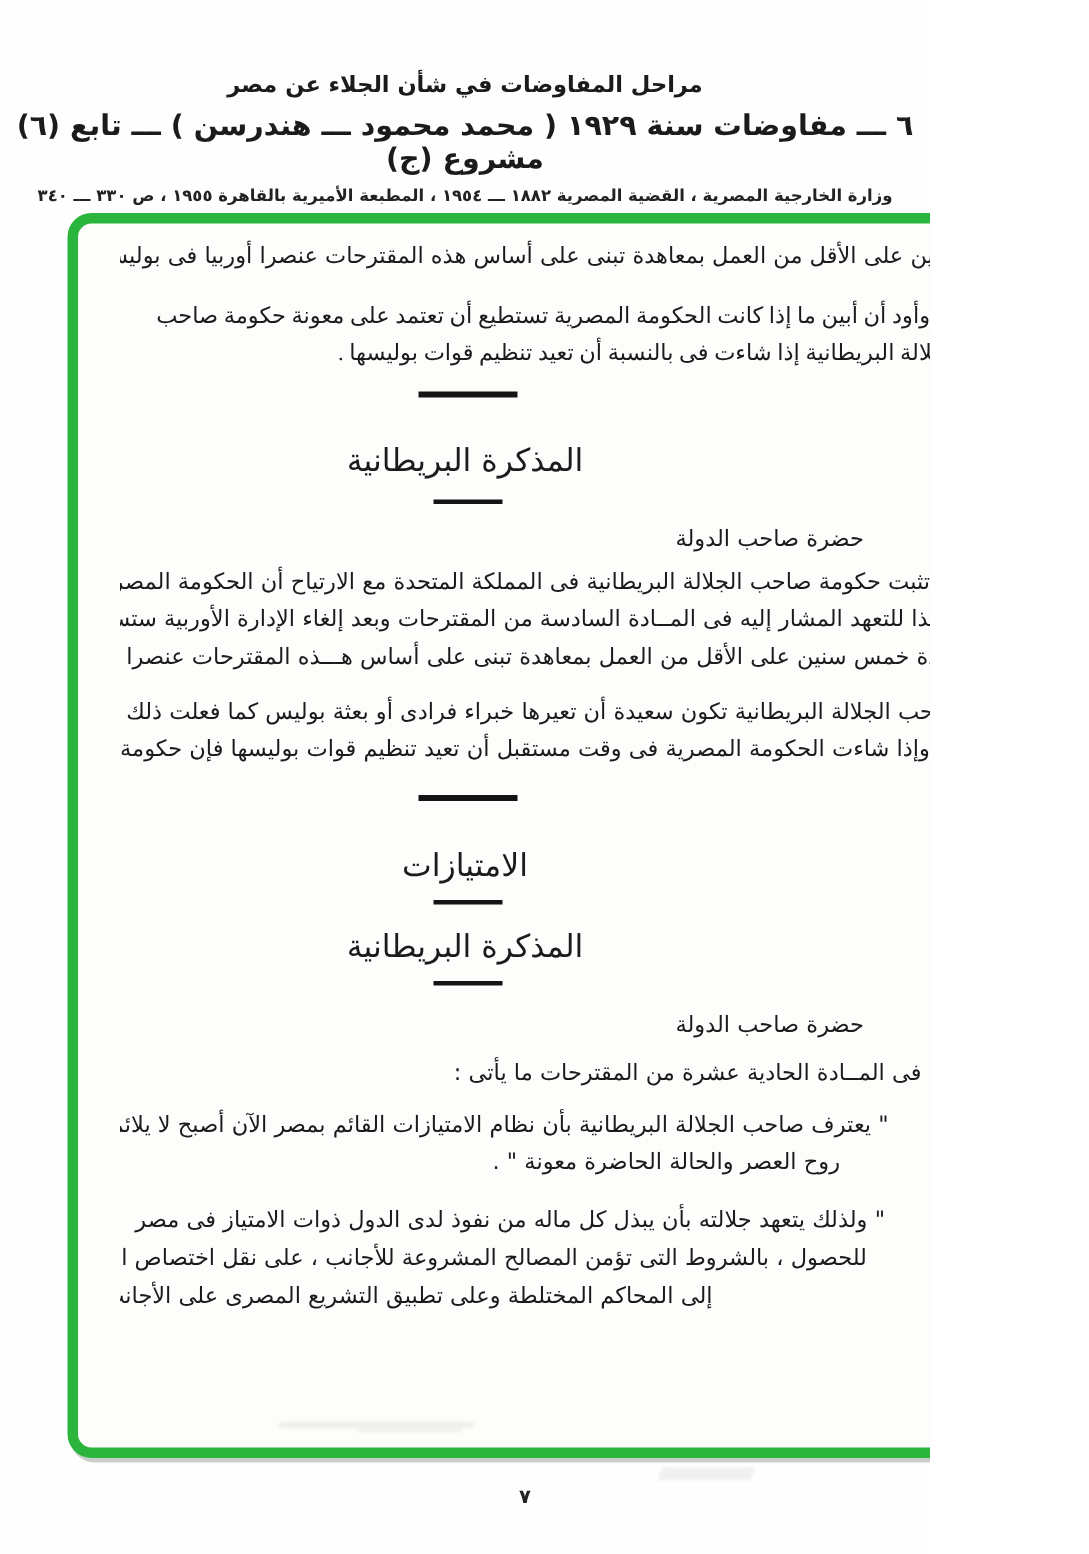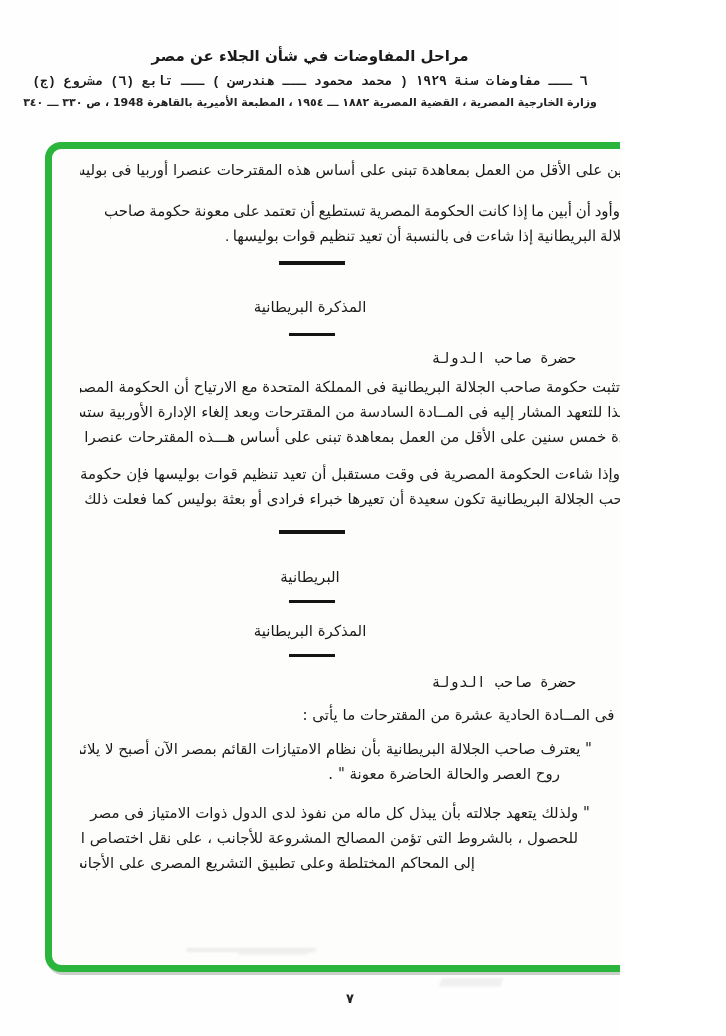--- a/index.html
+++ b/index.html
@@ -11,21 +11,21 @@
     font-family:"DejaVu Sans", sans-serif;
     color:#1b1b1b;
     overflow:hidden;
   }
   
   .header {
     position:absolute; top:47px; left:0; right:0;
     direction:rtl; text-align:center;
   }
   .header .title   { font-size:15px; font-weight:bold; letter-spacing:0; }
-  .header .subtitle{ font-size:13px; font-weight:bold; margin-top:8px;font-family:Liberation Mono, monospace; }
+  .header .subtitle{ font-size:19px; font-weight:bold; margin-top:8px; }
   .header .source  { font-size:11px; font-weight:bold; margin-top:7px; color:#222; }
 
   
   .frame {
     position:absolute; left:45px; top:142px;
     width:618px; height:830px;
     box-sizing:border-box;
     border:7px solid #2cb53c;
     border-radius:16px;
     box-shadow:2px 3px 0 rgba(104,118,104,0.35);
@@ -59,26 +59,26 @@
   }
   .rule-thick.sec { margin-top:18px; }
   .rule-small {
     width:46px; height:3px; background:#141414;
     margin:14px auto 0; transform:translateX(-48px);
   }
   .rule-small.tight { margin-top:11px; }
 
   .heading {
     text-align:center; transform:translateX(-50px);
-    font-size:15px; line-height:24px; margin-top:30px;
+    font-size:21px; line-height:24px; margin-top:30px;
   }
   .heading.h2 { margin-top:31px; }
   .heading.h3 { margin-top:16px; }
 
-  .salutation { margin-top:11px; padding-right:64px; line-height:25px;font-family:Liberation Mono, monospace; }
+  .salutation { margin-top:11px; padding-right:64px; line-height:25px; }
   .salutation.s2 { margin-top:14px; }
 
   
   .page-number {
     position:absolute; left:346px; top:991px;
     font-size:13px; font-weight:bold; color:#222;
   }
 
   
   .artifact { position:absolute; background:#9aa49a; border-radius:2px; filter:blur(1px); }
@@ -87,21 +87,21 @@
   .artifact.a3 { left:440px; top:978px; width:62px;  height:9px; opacity:0.14; transform:skewX(-20deg); }
 </style>
 </head>
 <body>
 
 <div class="page">
 
   <div class="header">
     <div class="title">مراحل المفاوضات في شأن الجلاء عن مصر</div>
     <div class="subtitle">٦ ـــ مفاوضات سنة ١٩٢٩ ( محمد محمود ـــ هندرسن ) ـــ تابع (٦) مشروع (ج)</div>
-    <div class="source">وزارة الخارجية المصرية ، القضية المصرية ١٨٨٢ ـــ ١٩٥٤ ، المطبعة الأميرية بالقاهرة 1948 ، ص ٣٣٠ ـــ ٣٤٠</div>
+    <div class="source">وزارة الخارجية المصرية ، القضية المصرية ١٨٨٢ ـــ ١٩٥٤ ، المطبعة الأميرية بالقاهرة ١٩٥٥ ، ص ٣٣٠ ـــ ٣٤٠</div>
   </div>
 
   <div class="frame">
     <div class="content">
 
       <div class="para">
         <div class="line">سنين على الأقل من العمل بمعاهدة تبنى على أساس هذه المقترحات عنصرا أوربيا فى بوليس المدن</div>
       </div>
 
       <div class="para mt16">
@@ -116,27 +116,27 @@
 
       <div class="salutation">حضرة صاحب الدولة</div>
 
       <div class="para mt3">
         <div class="line ind">تثبت حكومة صاحب الجلالة البريطانية فى المملكة المتحدة مع الارتياح أن الحكومة المصرية ،</div>
         <div class="line">تنفيذا للتعهد المشار إليه فى المــادة السادسة من المقترحات وبعد إلغاء الإدارة الأوربية ستستبقى</div>
         <div class="line">لمدة خمس سنين على الأقل من العمل بمعاهدة تبنى على أساس هـــذه المقترحات عنصرا أوربيا</div>
       </div>
 
       <div class="para mt12">
+        <div class="line">صاحب الجلالة البريطانية تكون سعيدة أن تعيرها خبراء فرادى أو بعثة بوليس كما فعلت ذلك</div>
         <div class="line ind">وإذا شاءت الحكومة المصرية فى وقت مستقبل أن تعيد تنظيم قوات بوليسها فإن حكومة</div>
-        <div class="line">صاحب الجلالة البريطانية تكون سعيدة أن تعيرها خبراء فرادى أو بعثة بوليس كما فعلت ذلك</div>
       </div>
 
       <div class="rule-thick sec"></div>
 
-      <div class="heading h2">البريطانية</div>
+      <div class="heading h2">الامتيازات</div>
       <div class="rule-small tight"></div>
 
       <div class="heading h3">المذكرة البريطانية</div>
       <div class="rule-small tight"></div>
 
       <div class="salutation s2">حضرة صاحب الدولة</div>
 
       <div class="para mt7">
         <div class="line">جاء فى المــادة الحادية عشرة من المقترحات ما يأتى :</div>
       </div>

